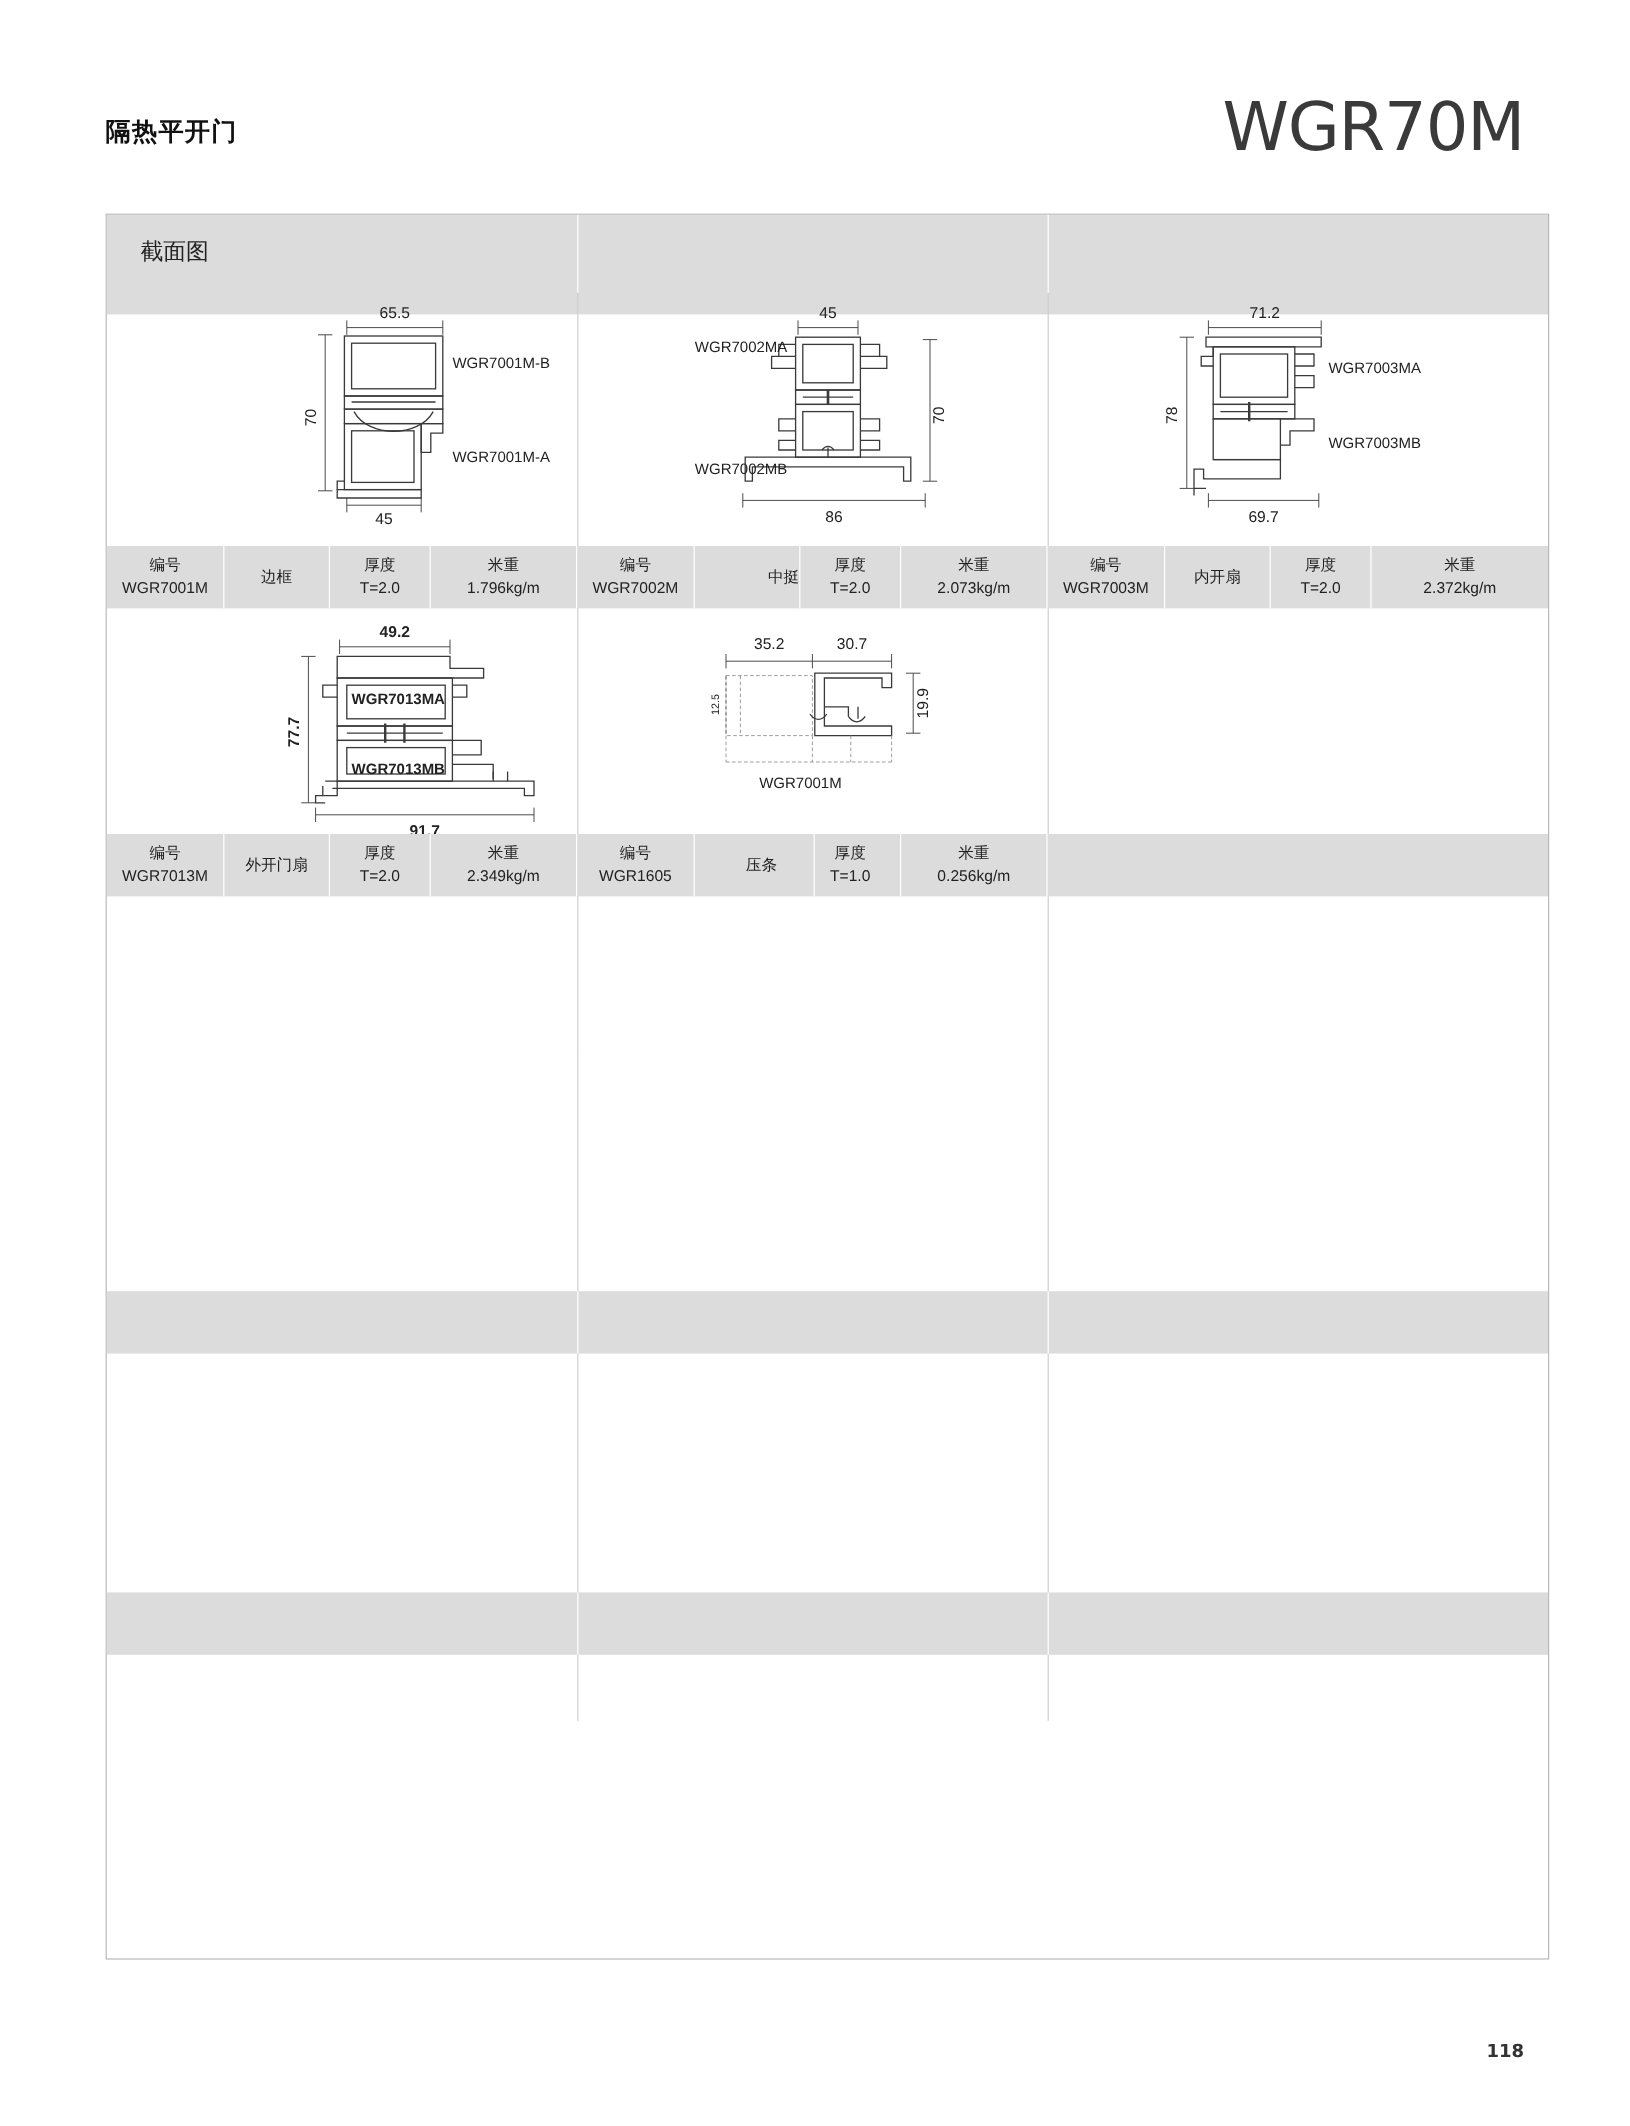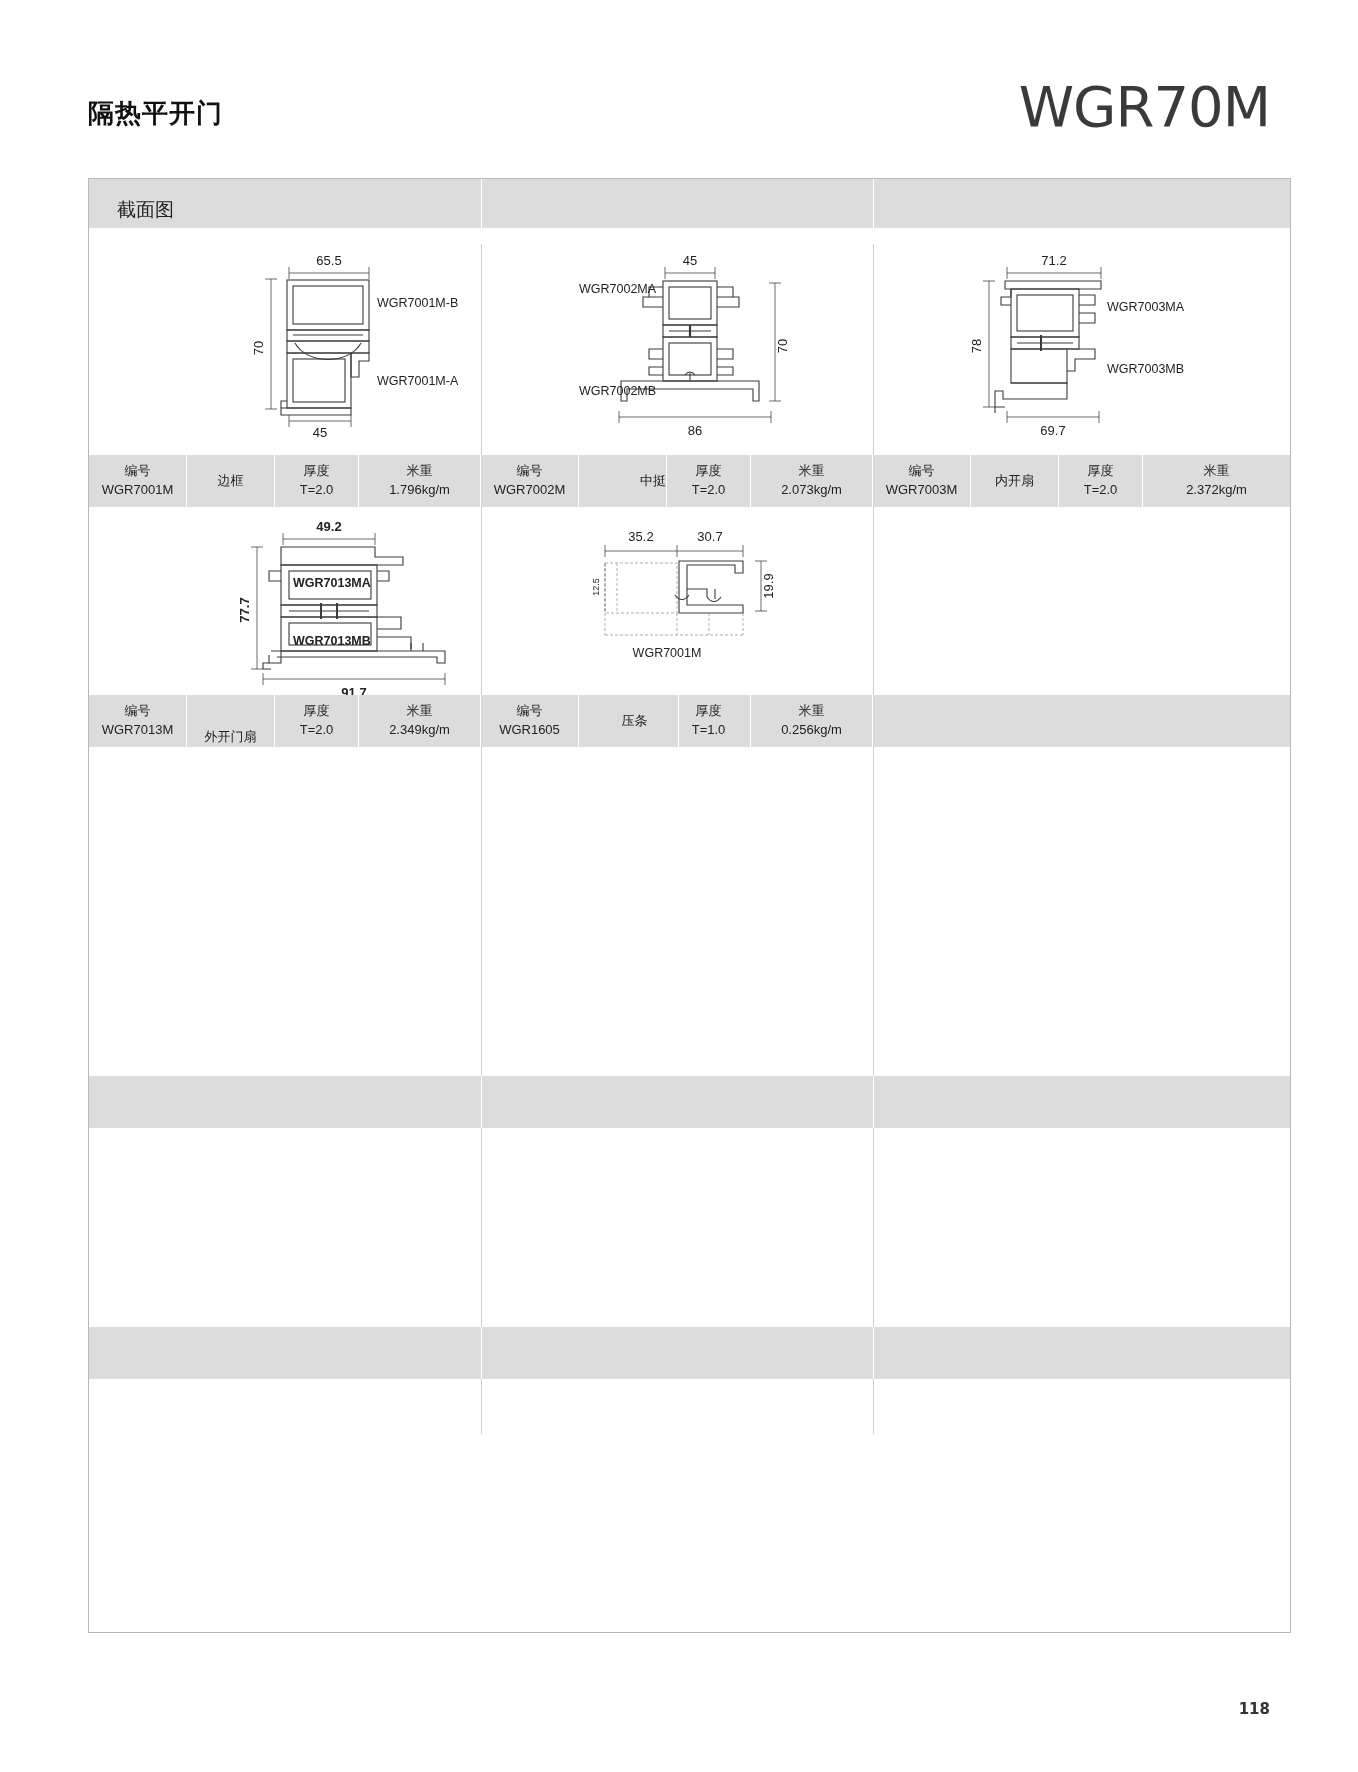--- a/index.html
+++ b/index.html
@@ -21,21 +21,21 @@
 
   
   .header {
     position: absolute;
     left: 88px; top: 88px;
     width: 1182px; height: 56px;
   }
   .header-title {
     position: absolute;
     left: 0; top: 8px;
-    font-size: 26px;
+    font-size: 21px;
     font-weight: bold;
     letter-spacing: 1px;
     color: #111;
   }
   .header-code {
     position: absolute;
     right: 0; top: -14px;
     font-size: 56px;
     font-weight: normal;
     letter-spacing: -1px;
@@ -49,21 +49,21 @@
     left: 88px; top: 178px;
     width: 1203px; height: 1455px;
     border: 1px solid #b9b9b9;
     background: #fff;
   }
 
   
   .title-band {
     position: absolute;
     left: 0; top: 0;
-    width: 1201px; height: 49px;
+    width: 1201px; height: 83px;
     background: #dcdcdc;
   }
   .title-band .seg-divider {
     position: absolute;
     top: 0; width: 1px; height: 65px;
     background: #ffffff;
   }
   .band-label {
     position: absolute;
     left: 28px; top: 18px;
@@ -446,21 +446,21 @@
 
         <text class="part-text" x="110" y="140" text-anchor="middle">WGR7001M</text>
       </svg>
     </div>
 
     <div class="spec-row" style="left:0; top:516px; width:1201px;">
       <div class="spec-cell" style="left:0; width:98px;">
         <span class="l1">编号</span>
         <span class="l2">WGR7013M</span>
       </div>
-      <div class="spec-cell" style="left:98px; width:88px;justify-content:flex-end;">
+      <div class="spec-cell" style="left:98px; width:88px;">
         <span>外开门扇</span>
       </div>
       <div class="spec-cell" style="left:186px; width:84px;">
         <span class="l1">厚度</span>
         <span class="l2">T=2.0</span>
       </div>
       <div class="spec-cell" style="left:270px; width:122px;">
         <span class="l1">米重</span>
         <span class="l2">2.349kg/m</span>
       </div>

